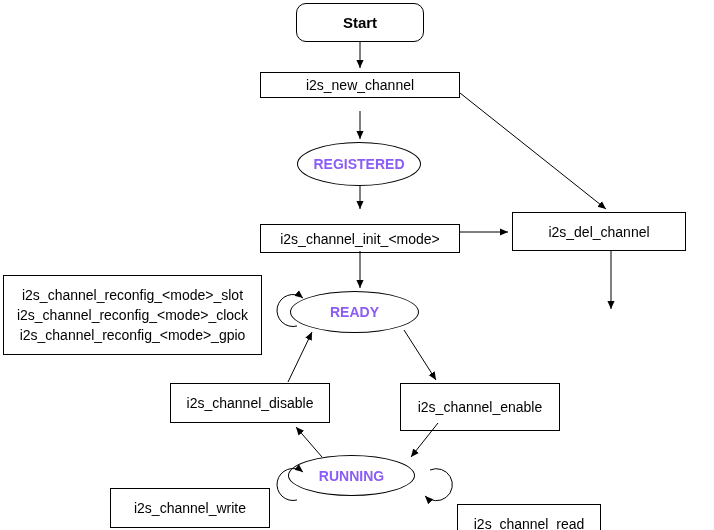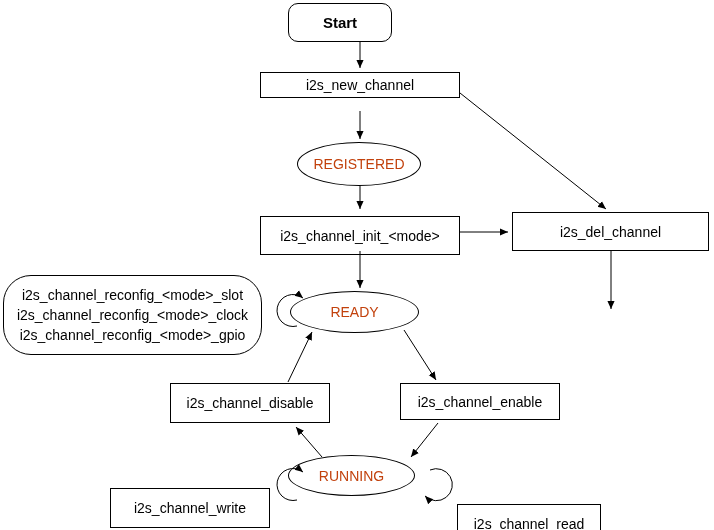--- a/index.html
+++ b/index.html
@@ -19,21 +19,21 @@
     display: flex;
     align-items: center;
     justify-content: center;
     text-align: center;
     font-size: 14px;
     color: #000000;
     z-index: 2;
   }
   .rounded { border-radius: 10px; font-weight: bold; font-size: 15px; }
   .ellipse { border-radius: 50%; }
-  .state-label { font-weight: normal; color: #c2410c; font-size: 14px; }
+  .state-label { font-weight: bold; color: #8b5cf6; font-size: 14px; }
   .multiline { flex-direction: column; line-height: 20px; }
   #edges {
     position: absolute;
     left: 0; top: 0;
     width: 714px; height: 530px;
     z-index: 3;
     pointer-events: none;
   }
   #loops {
     position: absolute;
@@ -43,56 +43,56 @@
     pointer-events: none;
   }
 </style>
 </head>
 <body>
 
 <div id="canvas">
 
   <svg id="loops"></svg>
 
-  <div class="node rounded" style="left:288px; top:3px; width:104px; height:39px;text-align:center;">
+  <div class="node rounded" style="left:296px; top:3px; width:128px; height:39px;text-align:center;">
     <span>Start</span>
   </div>
 
   <div class="node" style="left:260px; top:72px; width:200px; height:26px;">
     <span>i2s_new_channel</span>
   </div>
 
   <div class="node ellipse" style="left:297px; top:142px; width:124px; height:44px;">
     <span class="state-label">REGISTERED</span>
   </div>
 
-  <div class="node" style="left:260px; top:216px; width:200px; height:39px;">
+  <div class="node" style="left:260px; top:224px; width:200px; height:29px;">
     <span>i2s_channel_init_&lt;mode&gt;</span>
   </div>
 
-  <div class="node" style="left:512px; top:212px; width:197px; height:39px;">
+  <div class="node" style="left:512px; top:212px; width:174px; height:39px;">
     <span>i2s_del_channel</span>
   </div>
 
 
-  <div class="node multiline" style="left:3px; top:275px; width:259px; height:80px;border-radius:28px;">
+  <div class="node multiline" style="left:3px; top:275px; width:259px; height:80px;">
     <div>i2s_channel_reconfig_&lt;mode&gt;_slot</div>
     <div>i2s_channel_reconfig_&lt;mode&gt;_clock</div>
     <div>i2s_channel_reconfig_&lt;mode&gt;_gpio</div>
   </div>
 
   <div class="node ellipse" style="left:290px; top:291px; width:129px; height:42px;">
     <span class="state-label">READY</span>
   </div>
 
   <div class="node" style="left:170px; top:383px; width:160px; height:40px;">
     <span>i2s_channel_disable</span>
   </div>
 
-  <div class="node" style="left:400px; top:383px; width:160px; height:37px;">
+  <div class="node" style="left:400px; top:383px; width:160px; height:48px;">
     <span>i2s_channel_enable</span>
   </div>
 
   <div class="node ellipse" style="left:288px; top:455px; width:127px; height:41px;">
     <span class="state-label">RUNNING</span>
   </div>
 
   <div class="node" style="left:110px; top:488px; width:160px; height:40px;">
     <span>i2s_channel_write</span>
   </div>

